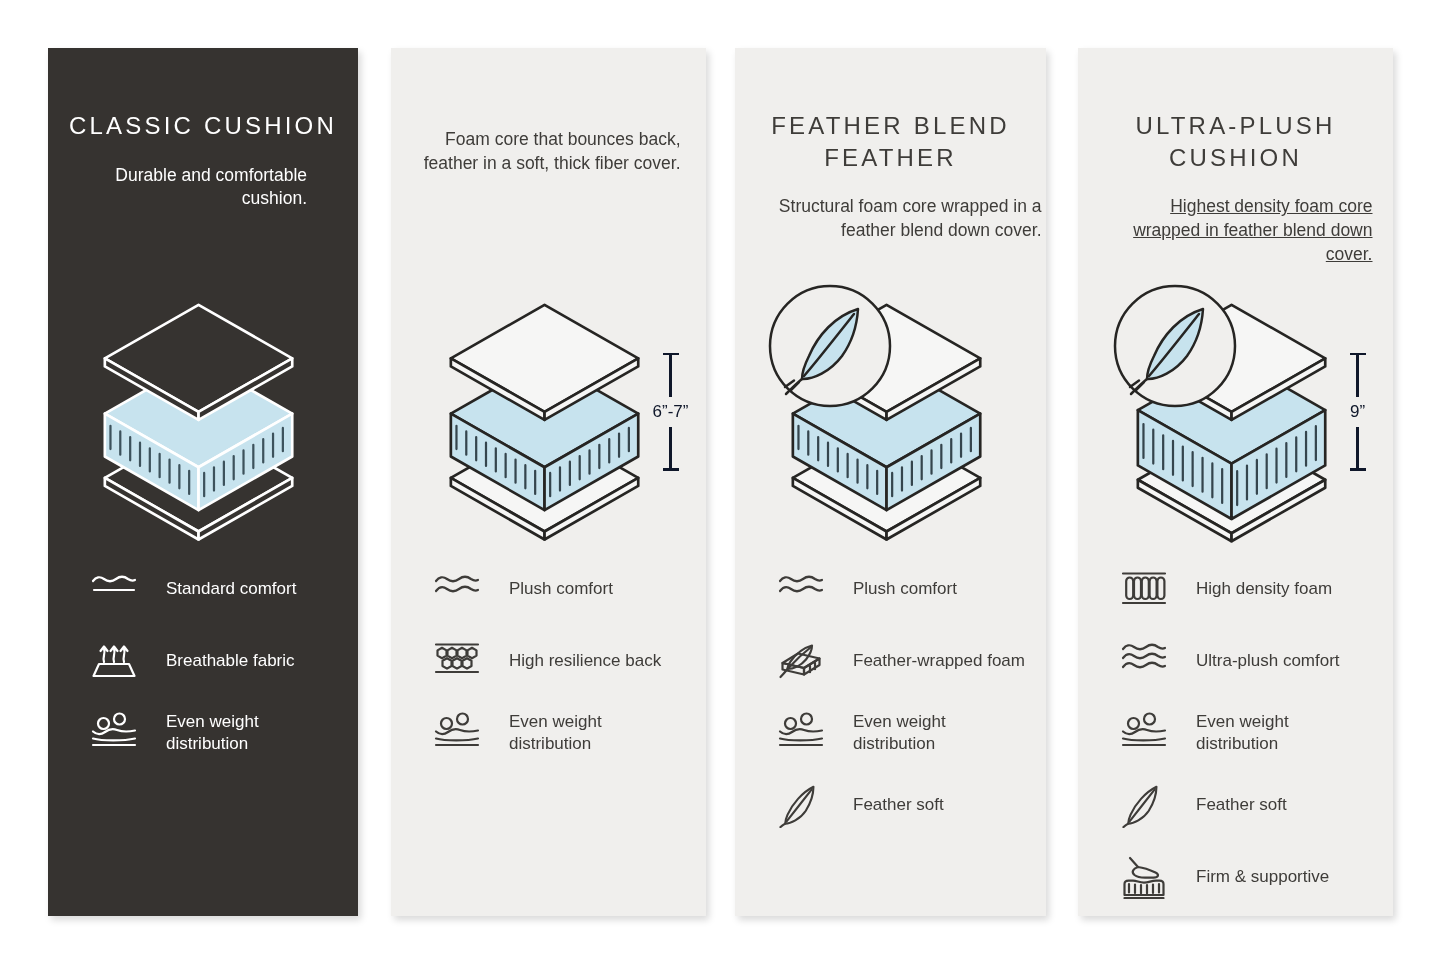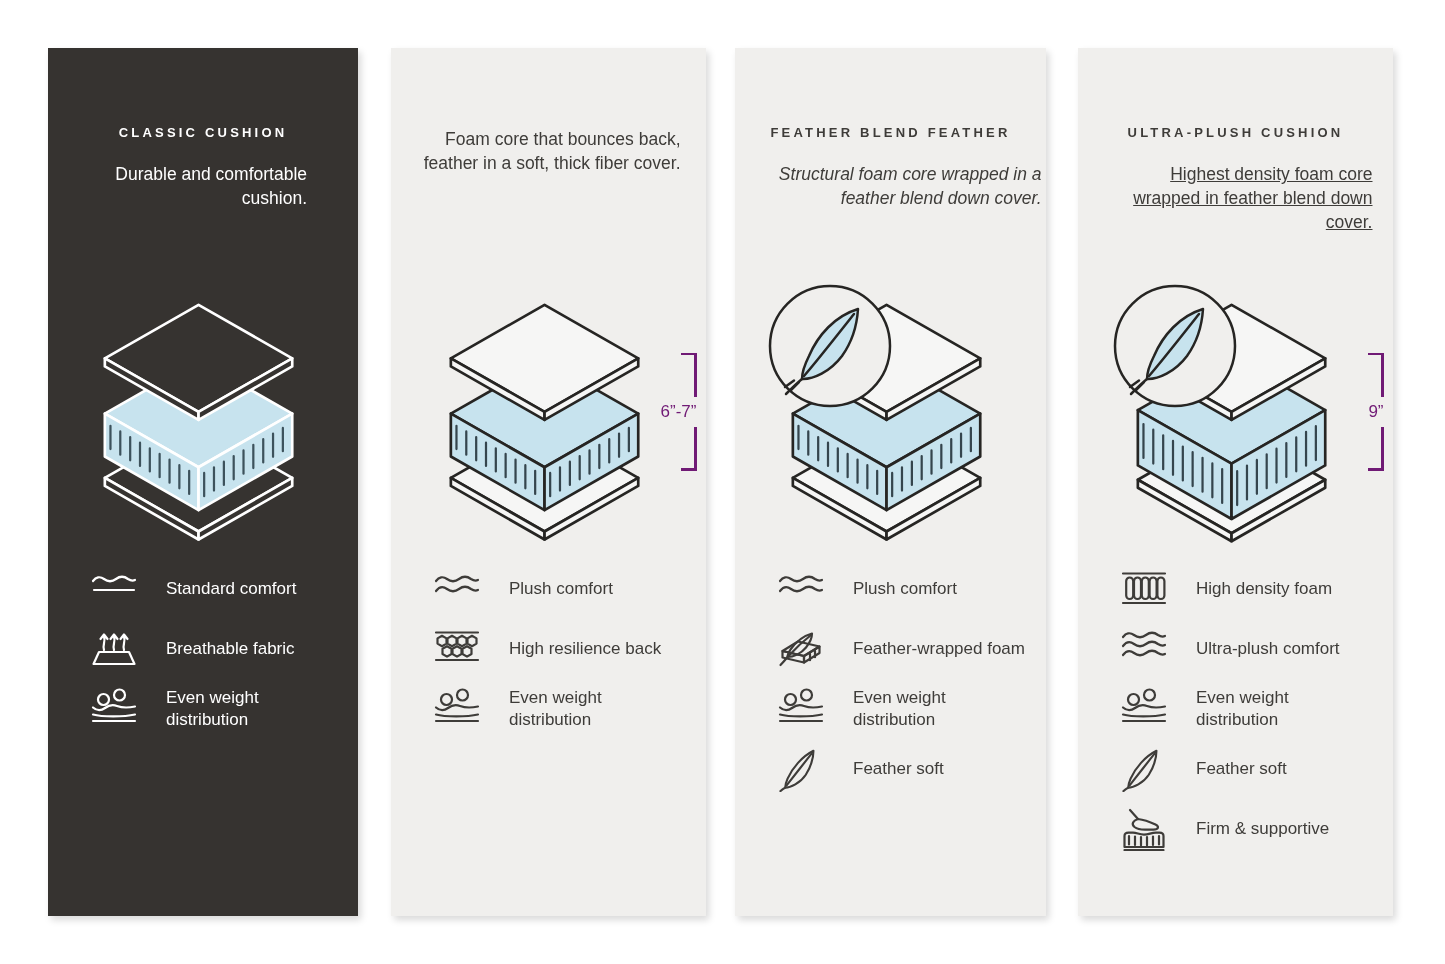--- a/index.html
+++ b/index.html
@@ -14,50 +14,50 @@
   }
   .card.dark{background:#363330;color:#ffffff;}
   .card.light{background:#f0efed;color:#3e3c39;}
   #card-classic{left:48px;width:310px;}
   #card-plush{left:391px;width:315px;}
   #card-feather{left:735px;width:311px;}
   #card-ultra{left:1078px;width:315px;}
 
   .header{height:232px;padding-top:58px;box-sizing:border-box;text-align:center;}
   .title{
-    font-size:13px;font-weight:bold;letter-spacing:3.2px;line-height:1.32;margin:18px auto;
+    font-size:24px;font-weight:normal;letter-spacing:3.2px;line-height:1.32;margin:4px auto;
   }
   #card-feather .title{max-width:252px;}
   #card-ultra .title{max-width:232px;}
   .desc{margin:22px auto 0;font-size:17.5px;line-height:1.36;text-align:right;}
   #card-classic .desc{max-width:208px;}
   #card-plush .desc{max-width:264px;}
-  #card-feather .desc{max-width:302px;font-style:italic;}
+  #card-feather .desc{max-width:302px;}
   #card-ultra .desc{max-width:274px;text-decoration:underline;}
 
   .illo-zone{height:286px;display:flex;justify-content:center;align-items:center;}
   .illo{position:relative;width:232px;height:241px;}
   .cushion{width:232px;height:241px;display:block;}
   .light .cushion,.light .badge{color:#262523;}
   .dark .cushion{color:#ffffff;}
   .card{--foamfill:#c7e3ee;}
   .card.dark{--slab:#363330;--hatch:#3d525c;--badgebg:#363330;}
   .card.light{--slab:#f6f6f5;--hatch:#35454d;--badgebg:#f0efed;}
 
   .badge{position:absolute;left:-8px;top:-20px;width:126px;height:126px;}
 
   .dim{
     position:absolute;left:212px;top:50px;height:118px;width:52px;
-    display:flex;flex-direction:column;align-items:flex-end;color:#701a75;
+    display:flex;flex-direction:column;align-items:center;color:#0f172a;
   }
   .dim .cap{width:16px;height:2.5px;background:currentColor;flex:none;}
   .dim .bar{width:2.5px;flex:1;background:currentColor;}
   .dim .lbl{font-size:17px;padding:5px 0;white-space:nowrap;}
 
-  .features{padding-left:40px;display:flex;flex-direction:column;gap:14px;}
+  .features{padding-left:40px;display:flex;flex-direction:column;gap:26px;}
   .feat{display:flex;align-items:center;gap:26px;}
   .feat .ficon{width:52px;flex:none;display:flex;justify-content:center;align-items:center;}
   .feat .ficon svg{width:48px;height:46px;display:block;}
   .feat .flabel{font-size:17px;line-height:1.32;max-width:176px;}
 
   .icon-stroke{fill:none;stroke:currentColor;stroke-width:2.2;stroke-linecap:round;stroke-linejoin:round;}
   .defs-holder{position:absolute;width:0;height:0;overflow:hidden;}
 </style>
 </head>
 <body>

